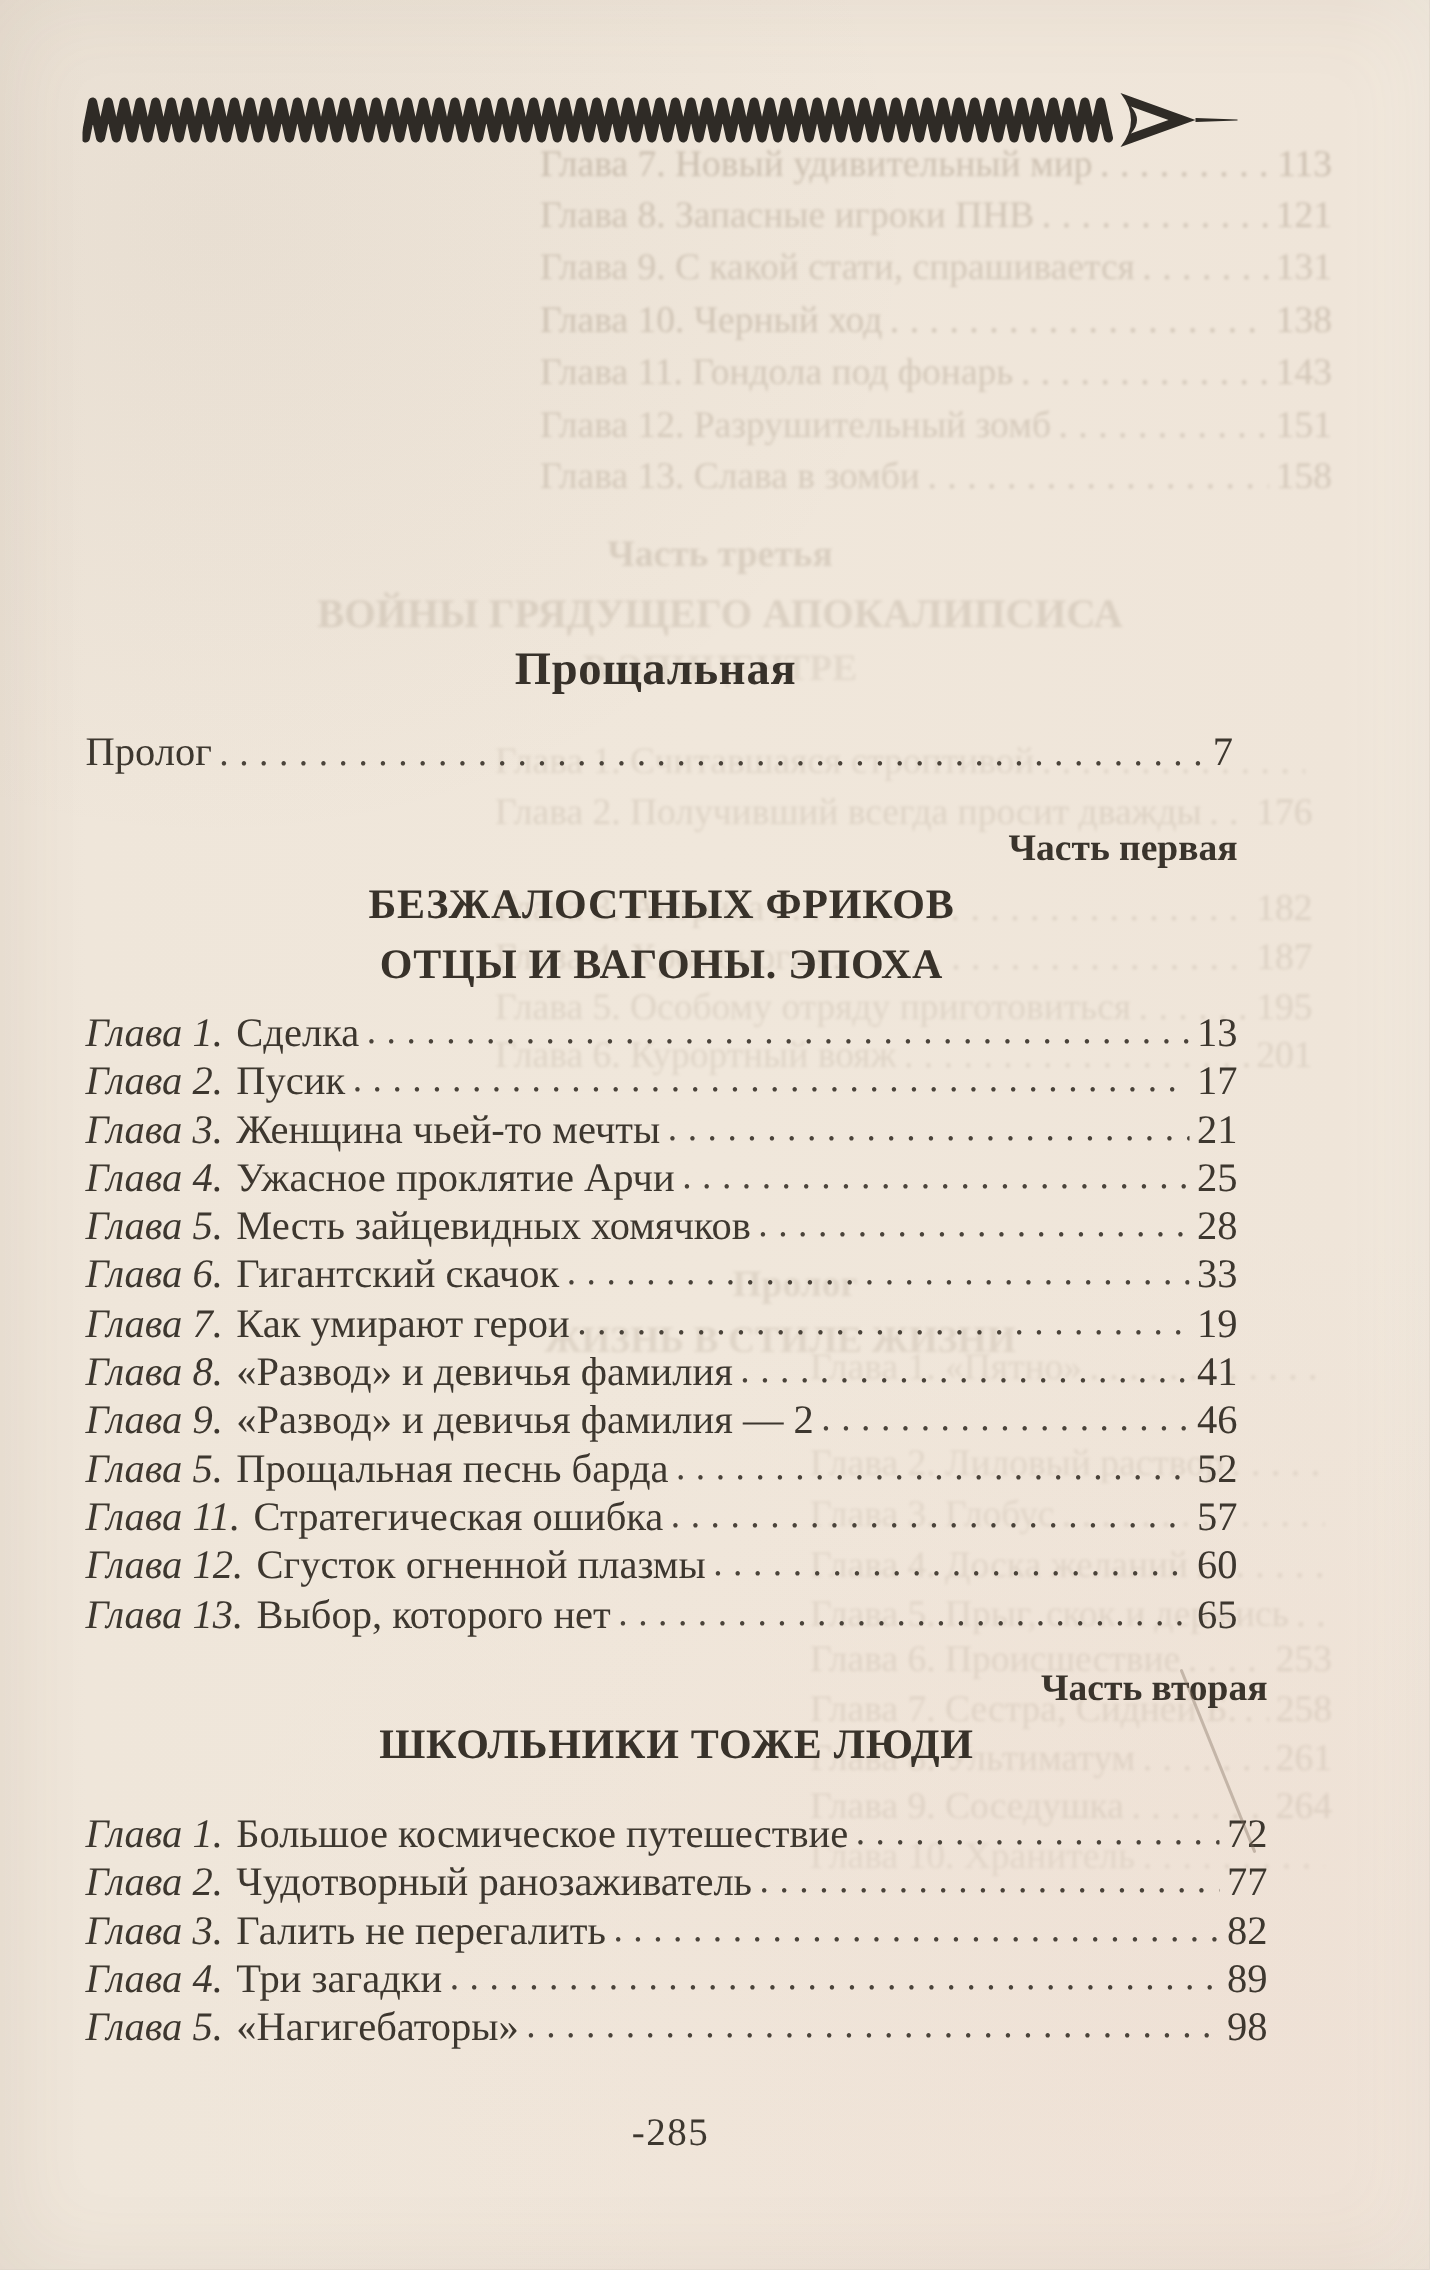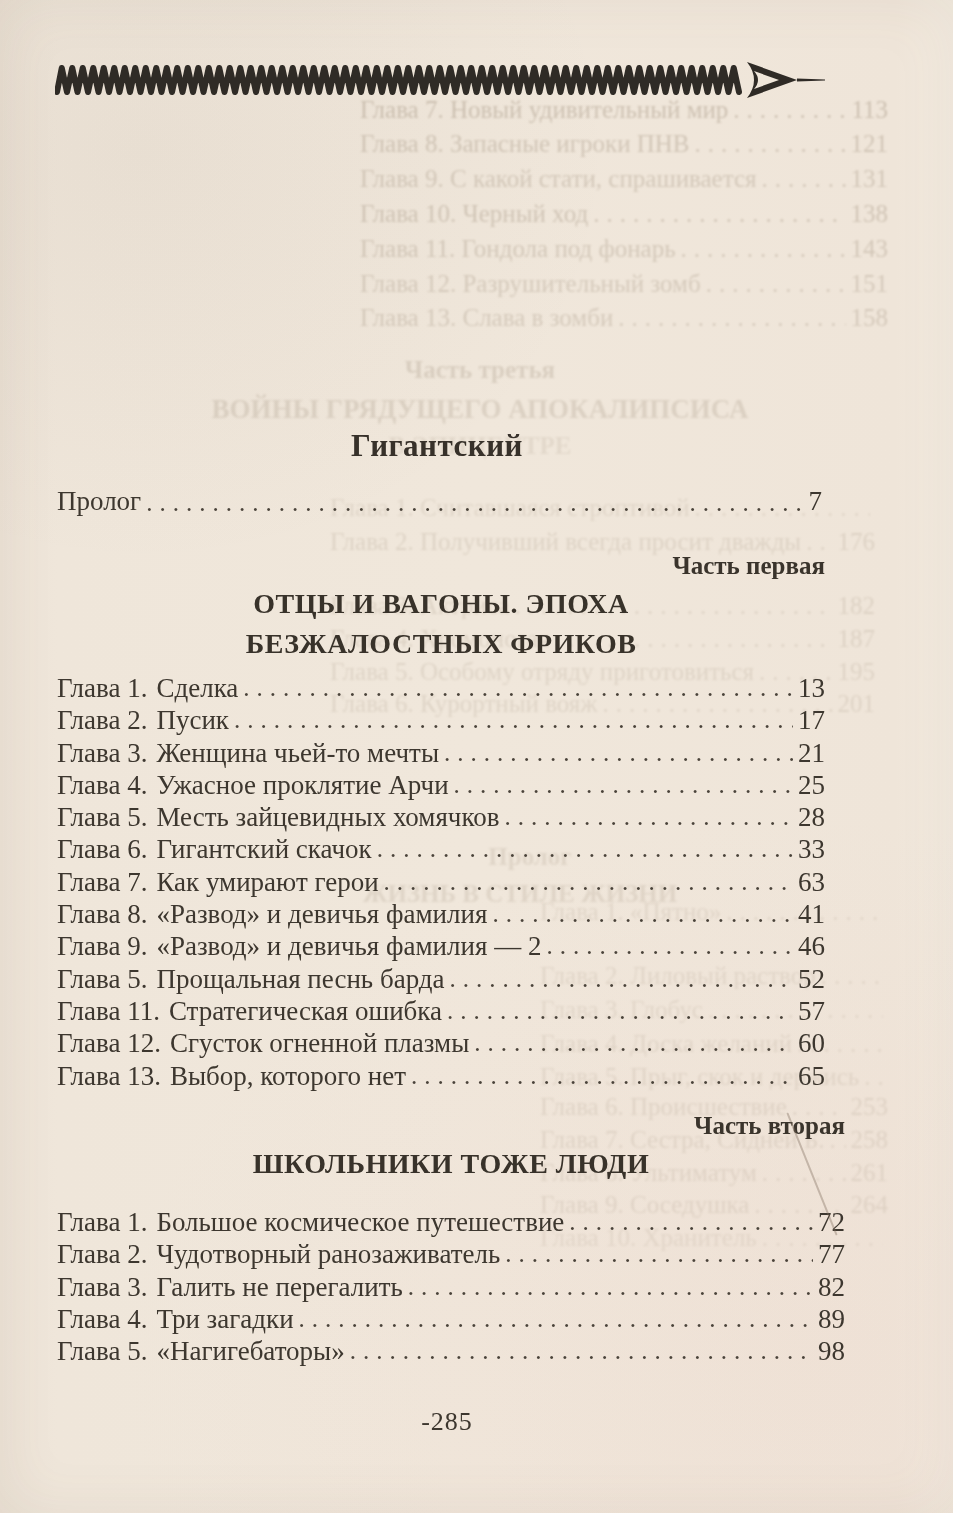--- a/index.html
+++ b/index.html
@@ -10,21 +10,21 @@
       radial-gradient(120% 60% at 85% 90%, rgba(236,208,198,0.20), rgba(236,208,198,0) 60%),
       radial-gradient(90% 50% at 15% 10%, rgba(120,100,80,0.06), rgba(120,100,80,0) 55%),
       linear-gradient(90deg,#ece2d6 0%,#efe6da 6%,#f0e7db 50%,#efe5d9 94%,#f3ebe0 100%),
       #efe6da;
     box-shadow:inset 0 0 60px rgba(120,100,80,0.08);
   }
   .ornament{position:absolute;left:55px;top:56px;}
   .title{position:absolute;top:428px;left:57px;width:760px;margin:0;text-align:center;
     font-size:31px;font-weight:700;color:#37312a;letter-spacing:0.5px;}
   .toc-row{display:flex;align-items:flex-end;font-size:27px;color:#3d372f;}
-  .ch-num{margin-right:9px;white-space:nowrap;margin-top:44px;}
+  .ch-num{font-style:italic;margin-right:9px;white-space:nowrap;margin-top:44px;}
   .ch-title{white-space:nowrap;}
   .leader{flex:1 1 auto;overflow:hidden;white-space:nowrap;letter-spacing:7px;
     margin-left:5px;min-width:14px;color:#4a433a;font-size:25px;}
   .pg{margin-left:5px;white-space:nowrap;}
   .prologue{position:absolute;top:486px;left:57px;width:765px;}
   .part{position:absolute;left:57px;}
   #part0{top:552px;width:768px;}
   #part1{top:1112px;width:788px;}
   .part-label{text-align:right;font-weight:700;font-size:25px;color:#3a342c;}
   .part-title{margin-top:4px;text-align:center;font-weight:700;font-size:28px;
@@ -172,33 +172,33 @@
         <span class="leader">..............................................................................................................</span>
         <span class="pg">264</span>
       </div>
       <div class="ghost" style="top: 1224px; left: 540px; width: 348px; opacity: 0.13;">
         <span class="ch-title">Глава 10. Хранитель</span>
         <span class="leader">..............................................................................................................</span>
         <span class="pg"></span>
       </div>
     </div>
 
-  <h1 class="title">Гигантский</h1>
+  <h1 class="title">Прощальная</h1>
 
   <div class="toc-row prologue">
     <span class="ch-title">Пролог</span>
     <span class="leader">..............................................................................................................</span>
     <span class="pg">7</span>
   </div>
 
   <div class="part" id="part0">
     <div class="part-label">Часть первая</div>
     <div class="part-title">
+        <div>БЕЗЖАЛОСТНЫХ ФРИКОВ</div>
         <div>ОТЦЫ И ВАГОНЫ. ЭПОХА</div>
-        <div>БЕЗЖАЛОСТНЫХ ФРИКОВ</div>
       </div>
     <div class="rows">
         <div class="toc-row">
           <span class="ch-num">Глава 1.</span>
           <span class="ch-title">Сделка</span>
           <span class="leader">..............................................................................................................</span>
           <span class="pg">13</span>
         </div>
         <div class="toc-row">
           <span class="ch-num">Глава 2.</span>
@@ -227,21 +227,21 @@
         <div class="toc-row">
           <span class="ch-num">Глава 6.</span>
           <span class="ch-title">Гигантский скачок</span>
           <span class="leader">..............................................................................................................</span>
           <span class="pg">33</span>
         </div>
         <div class="toc-row">
           <span class="ch-num">Глава 7.</span>
           <span class="ch-title">Как умирают герои</span>
           <span class="leader">..............................................................................................................</span>
-          <span class="pg">63</span>
+          <span class="pg">19</span>
         </div>
         <div class="toc-row">
           <span class="ch-num">Глава 8.</span>
           <span class="ch-title">«Развод» и девичья фамилия</span>
           <span class="leader">..............................................................................................................</span>
           <span class="pg">41</span>
         </div>
         <div class="toc-row">
           <span class="ch-num">Глава 9.</span>
           <span class="ch-title">«Развод» и девичья фамилия — 2</span>

